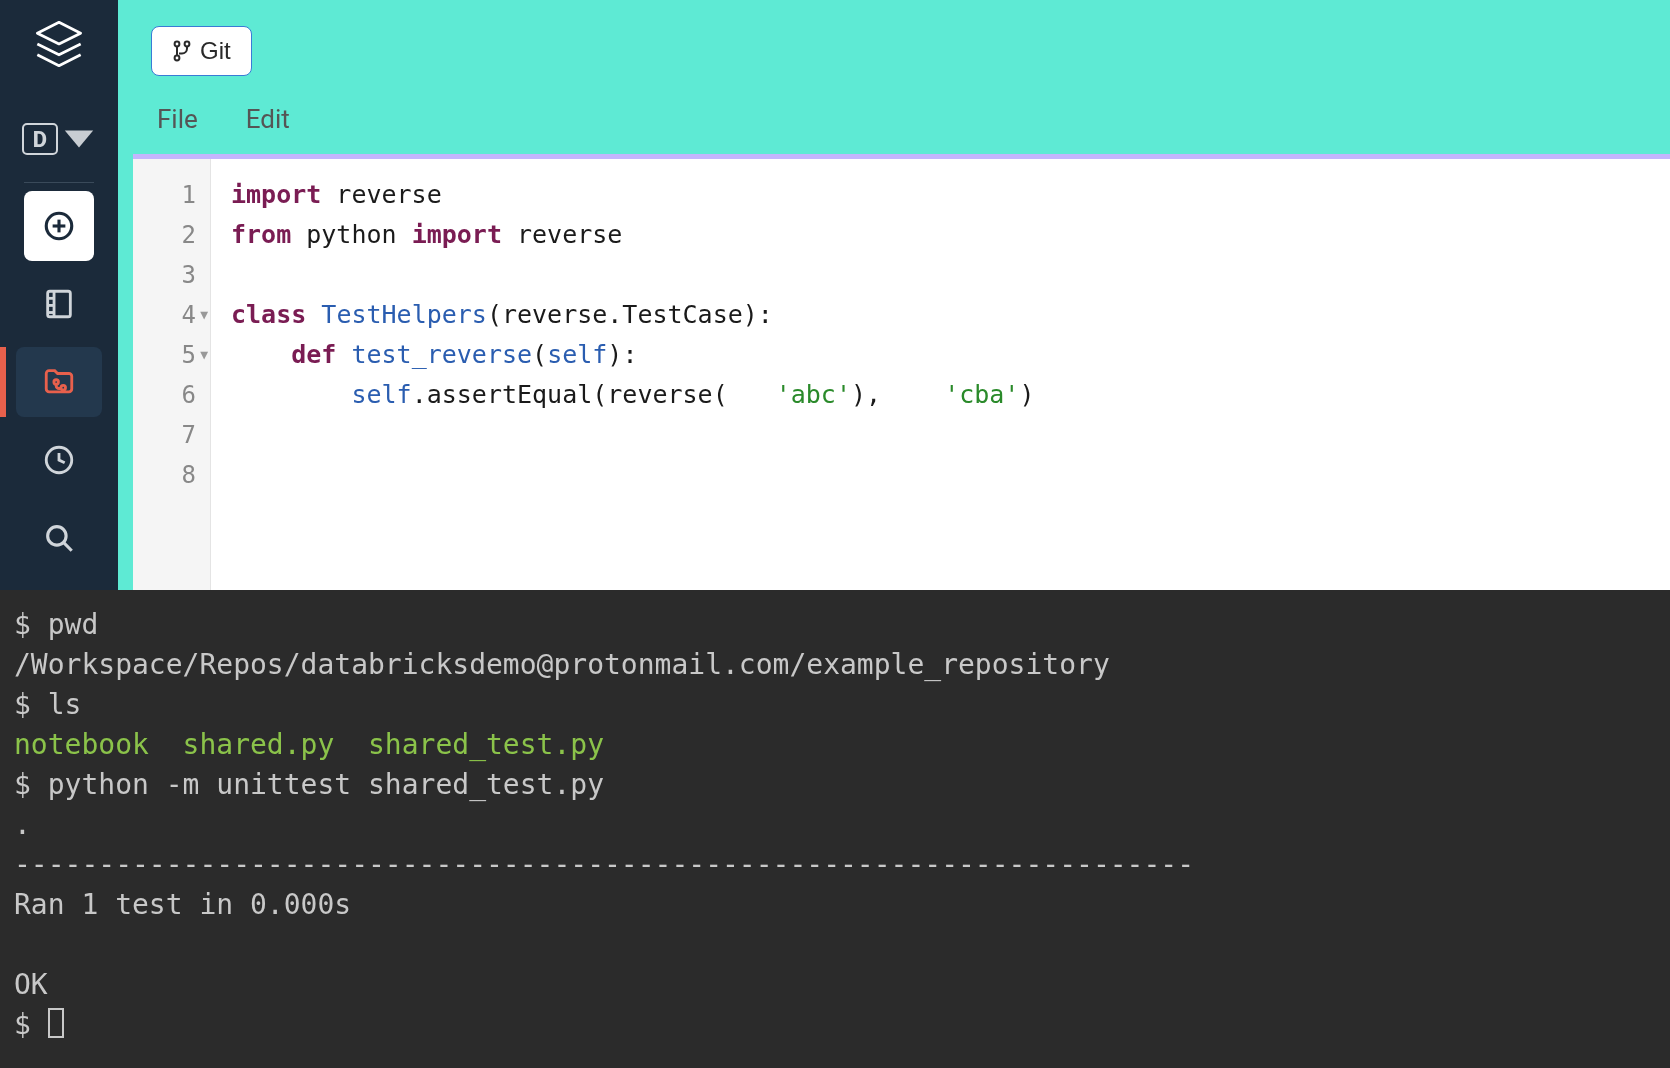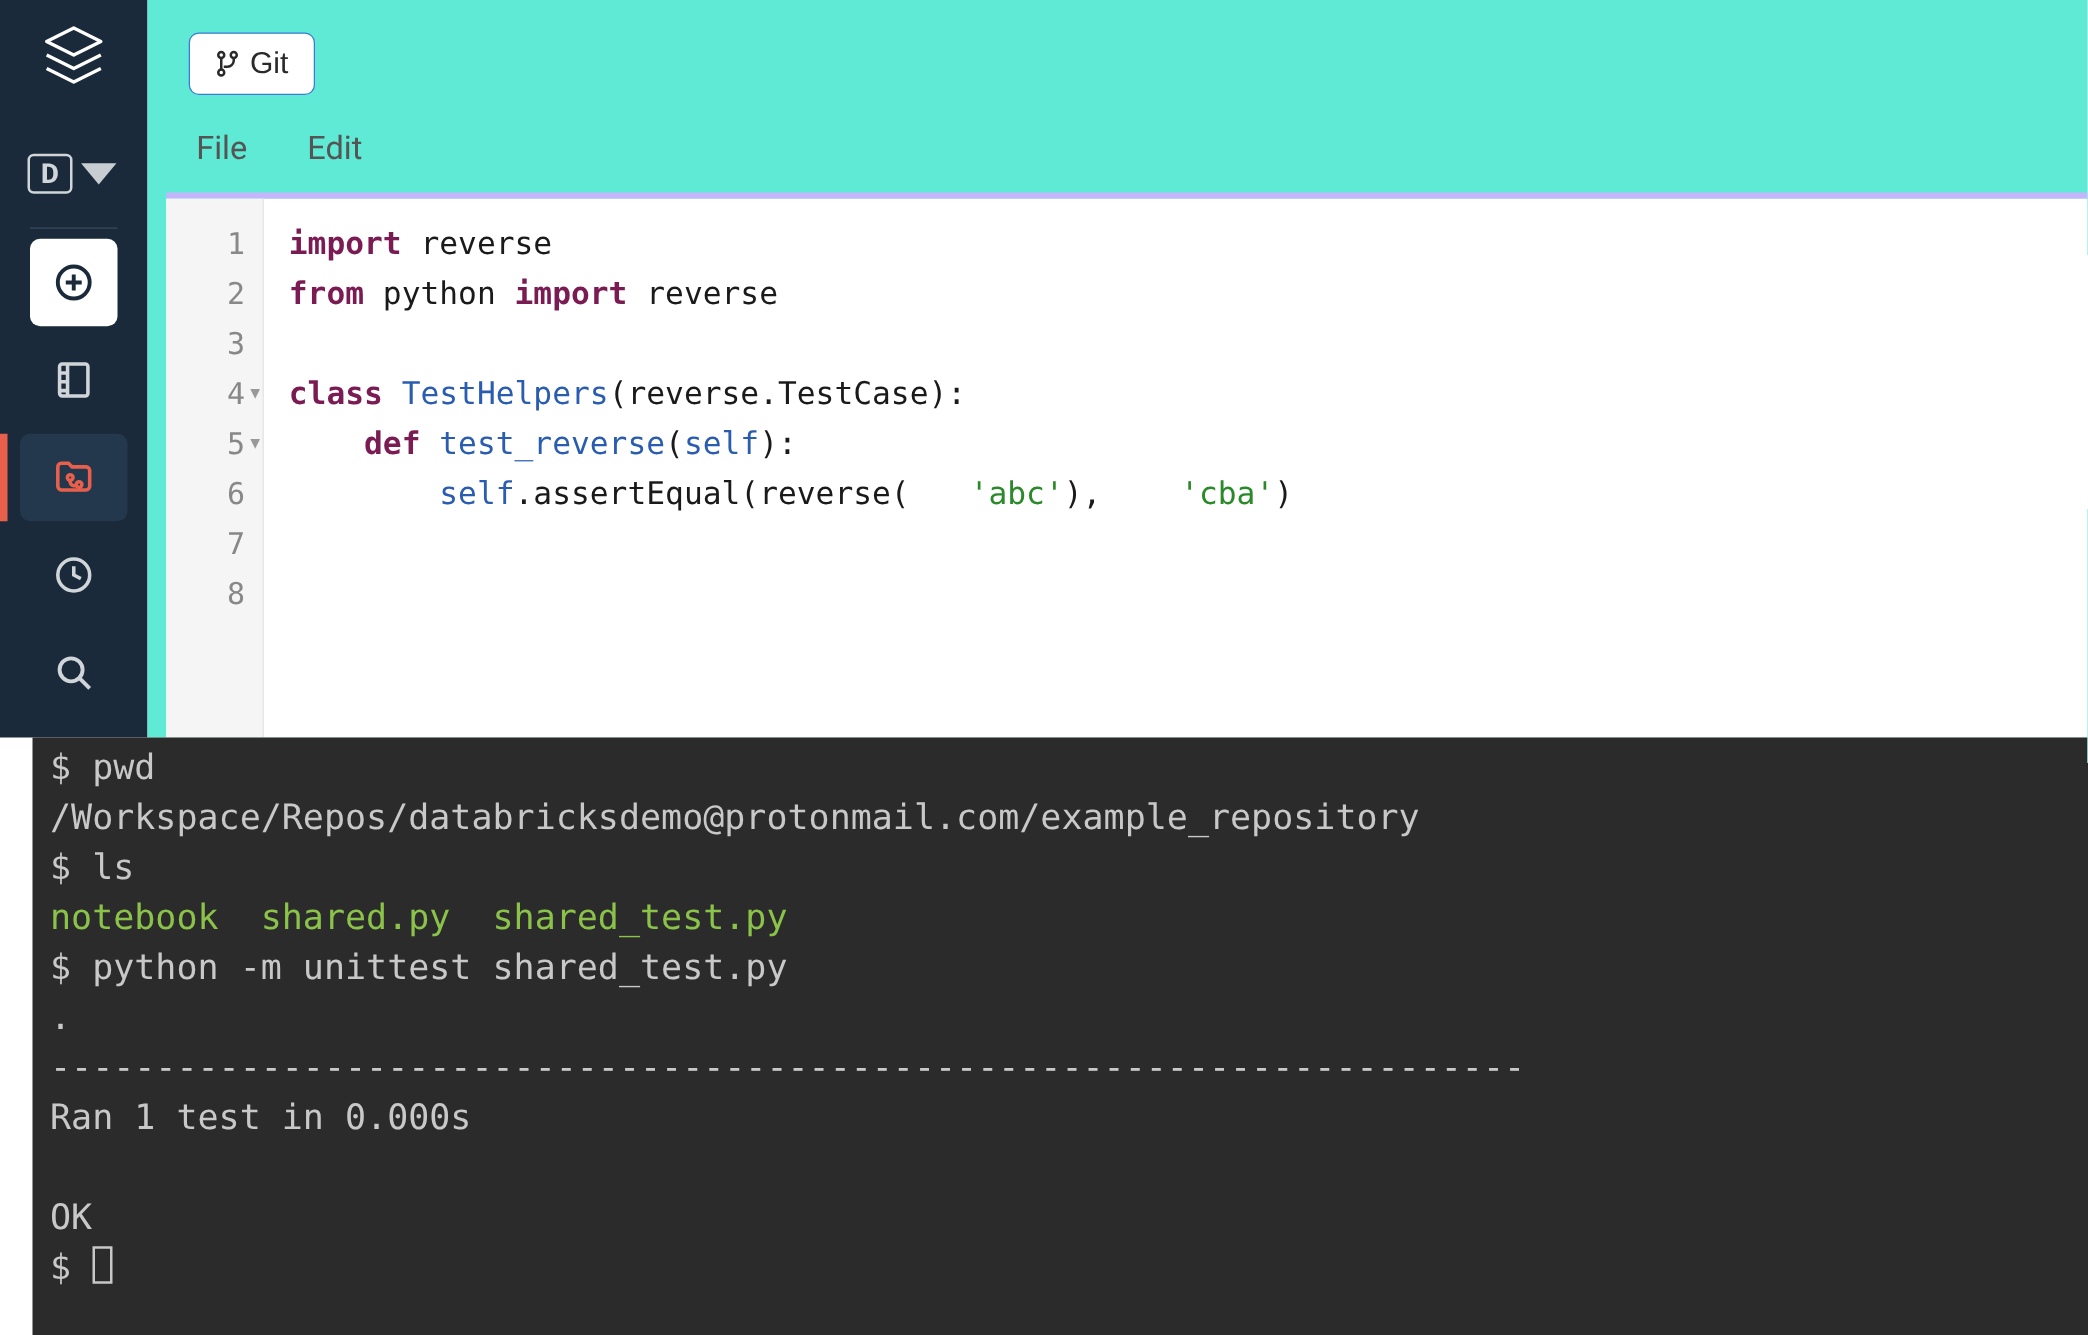--- a/index.html
+++ b/index.html
@@ -169,23 +169,22 @@
   .fn { color: #2a5db0; }
   .self { color: #2a5db0; }
   .str { color: #2a8a2a; margin-left: 48px; }
   .terminal {
     flex: 1;
     background: #2b2b2b;
     color: #c8c8c8;
     font-family: "SF Mono", Menlo, Consolas, monospace;
     font-size: 28px;
     line-height: 40px;
-    padding: 4px 14px;
+    padding: 15px 14px;
     white-space: pre;
-    margin-left: 26px;
   }
   .term-green { color: #8bc34a; }
   .term-cursor {
     display: inline-block;
     width: 16px;
     height: 30px;
     border: 2px solid #c8c8c8;
     vertical-align: -4px;
   }
 </style>

